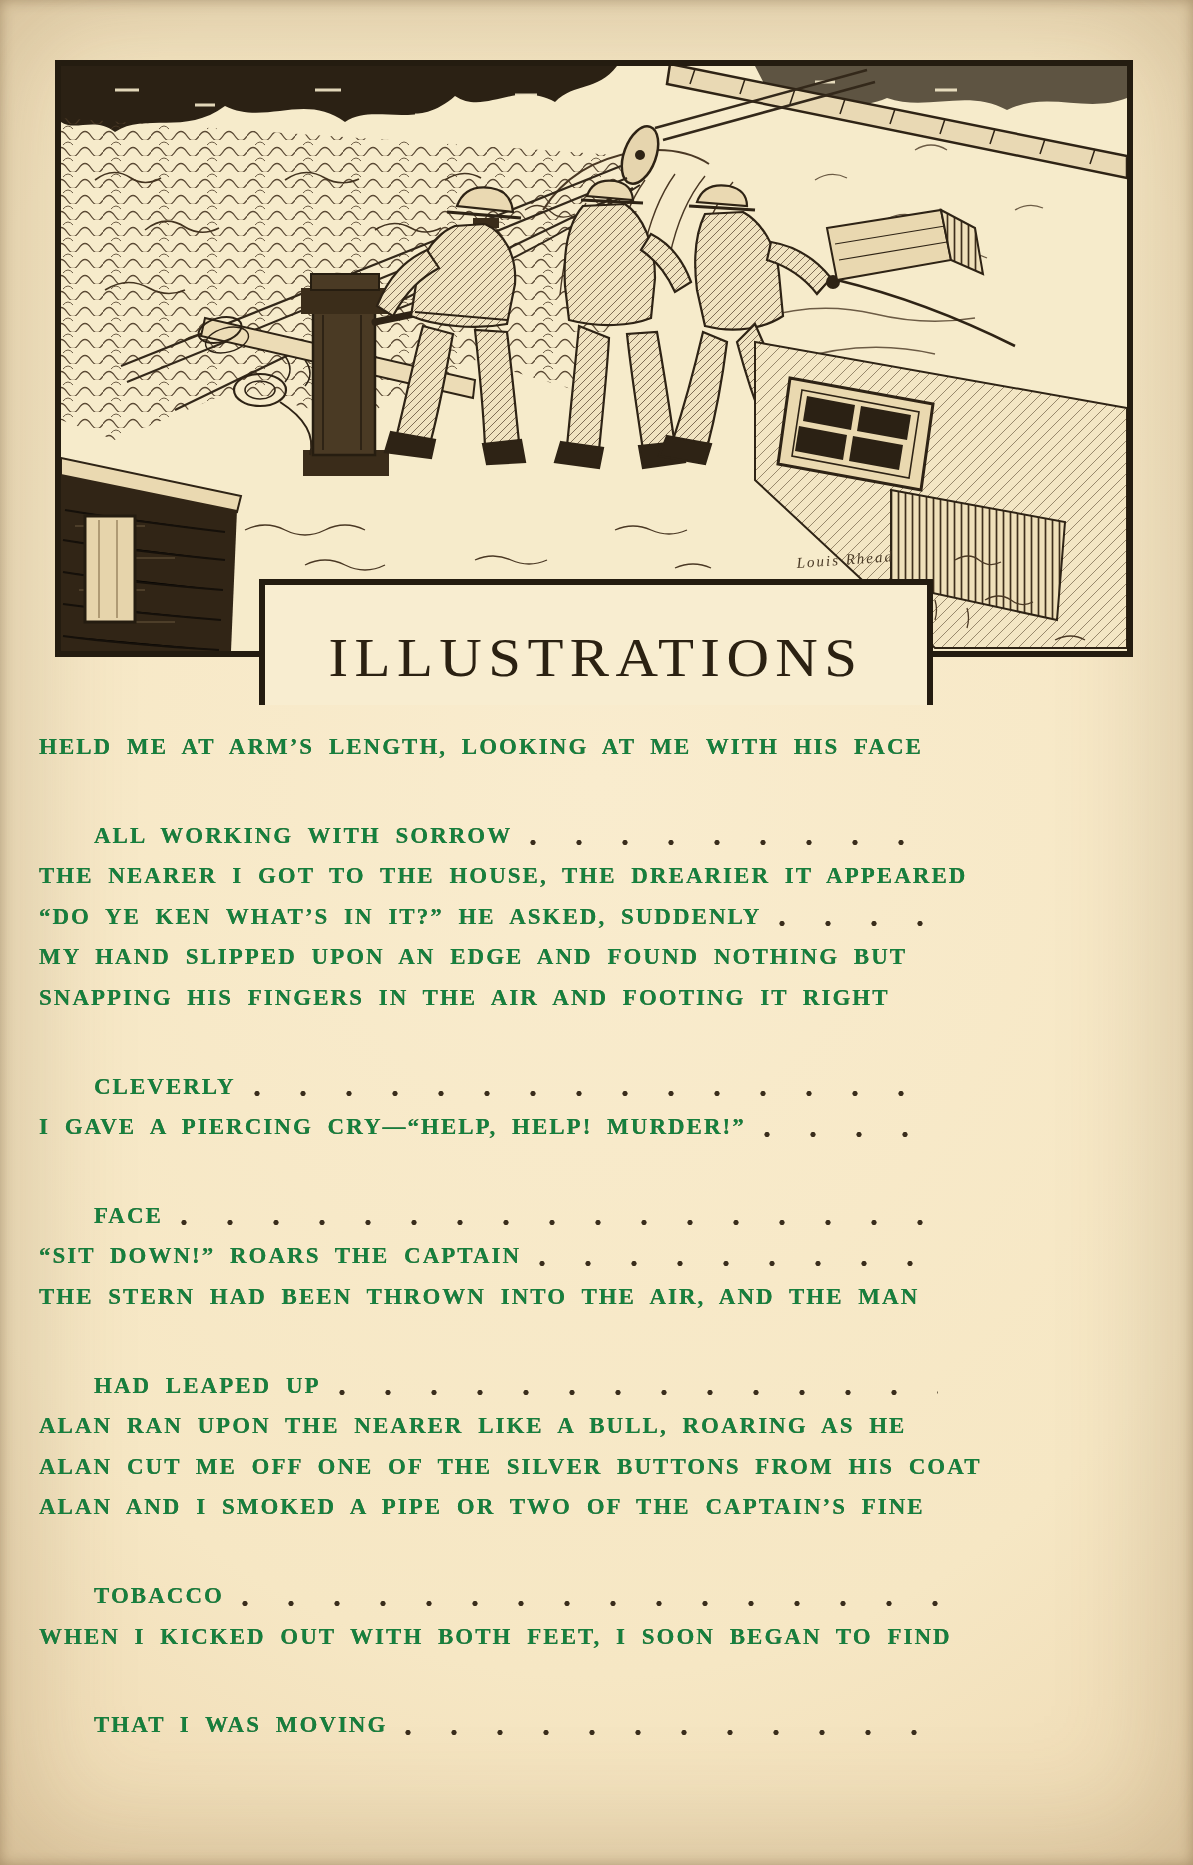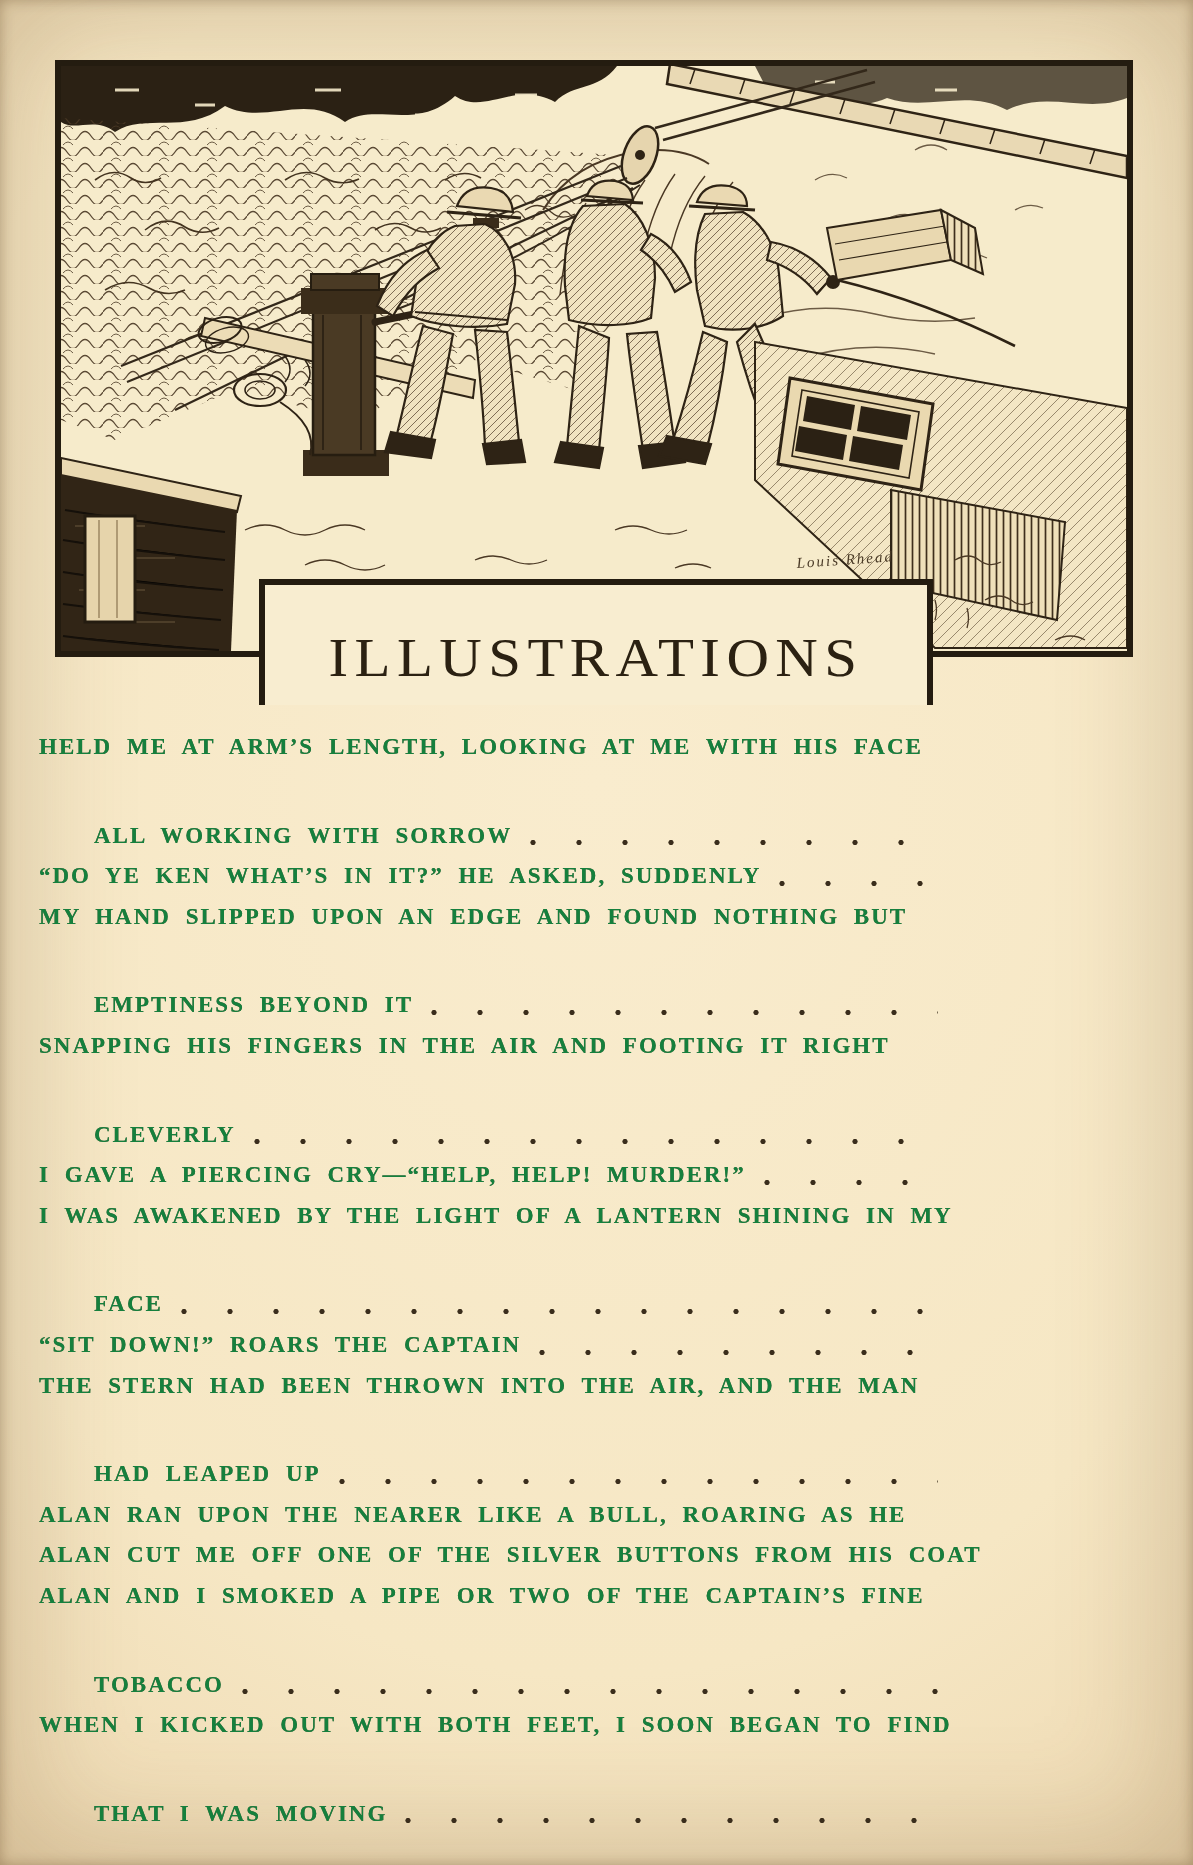--- a/index.html
+++ b/index.html
@@ -227,52 +227,48 @@
   <div class="caption-list">
     <div class="line">
       <span class="cap-text">HELD ME AT ARM’S LENGTH, LOOKING AT ME WITH HIS FACE</span>
     </div>
 
     <div class="line indent">
       <span class="cap-text">ALL WORKING WITH SORROW</span>
     <span class="leader"></span>
       </div>
 
+    <div class="line">
+      <span class="cap-text">THE NEARER I GOT TO THE HOUSE, THE DREARIER IT APPEARED</span>
+    </div>
 
     <div class="line">
       <span class="cap-text">“DO YE KEN WHAT’S IN IT?” HE ASKED, SUDDENLY</span>
     <span class="leader"></span>
       </div>
 
     <div class="line">
       <span class="cap-text">MY HAND SLIPPED UPON AN EDGE AND FOUND NOTHING BUT</span>
     </div>
 
-    <div class="line indent">
-      <span class="cap-text">EMPTINESS BEYOND IT</span>
-    <span class="leader"></span>
-      </div>
 
     <div class="line">
       <span class="cap-text">SNAPPING HIS FINGERS IN THE AIR AND FOOTING IT RIGHT</span>
     </div>
 
     <div class="line indent">
       <span class="cap-text">CLEVERLY</span>
     <span class="leader"></span>
       </div>
 
     <div class="line">
       <span class="cap-text">I GAVE A PIERCING CRY—“HELP, HELP! MURDER!”</span>
     <span class="leader"></span>
       </div>
 
-    <div class="line">
-      <span class="cap-text">I WAS AWAKENED BY THE LIGHT OF A LANTERN SHINING IN MY</span>
-    </div>
 
     <div class="line indent">
       <span class="cap-text">FACE</span>
     <span class="leader"></span>
       </div>
 
     <div class="line">
       <span class="cap-text">“SIT DOWN!” ROARS THE CAPTAIN</span>
     <span class="leader"></span>
       </div>

